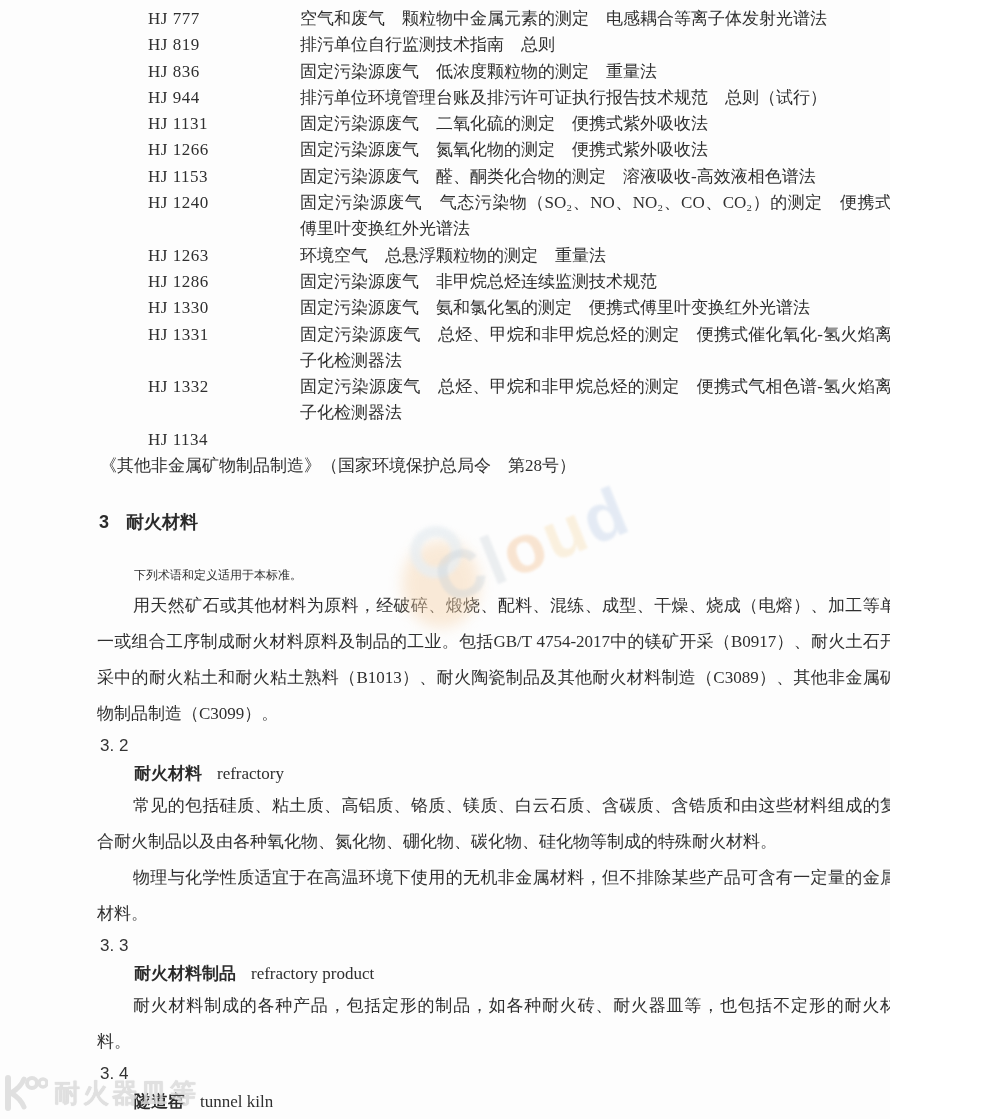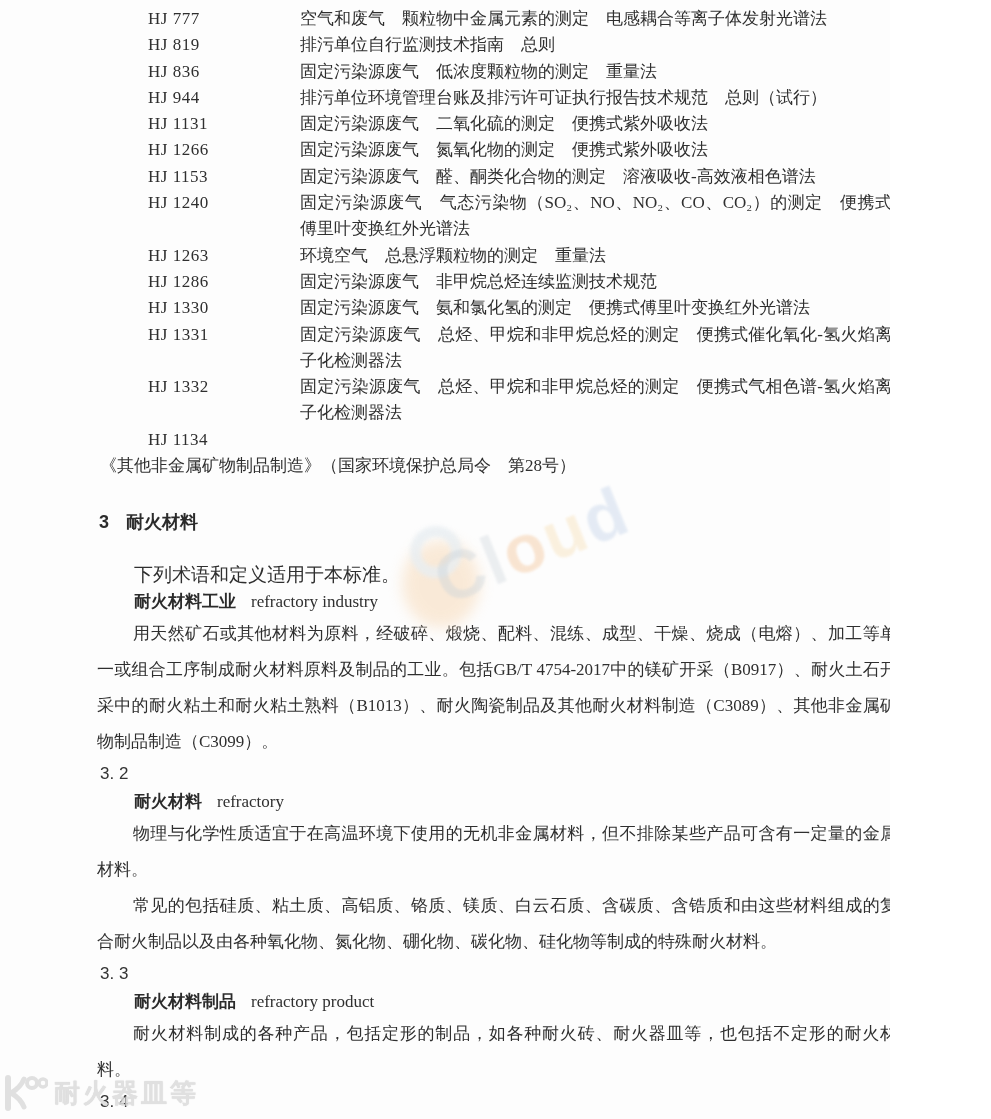--- a/index.html
+++ b/index.html
@@ -20,21 +20,21 @@
   .std-title { flex:none; width:592px; text-align:justify; }
   
   .reg-line { padding-left:100px; font-size:17px; line-height:26.3px; }
   
   .sec-heading {
     margin:30px 0 0 99px;
     font-family:"Liberation Sans","DejaVu Sans",sans-serif;
     font-size:18px; font-weight:bold; line-height:26px; color:#2b2b2b;
   }
   .sec-heading .sec-num { margin-right:17px; }
-  .sec-intro { margin-top:27px; padding-left:134px; font-size:19px; line-height:26px; }
+  .sec-intro { margin-top:27px; padding-left:134px; font-size:12px; line-height:26px; }
   .term-num {
     padding-left:100px; font-size:17px; line-height:28px;
     font-family:"Liberation Sans","DejaVu Sans",sans-serif; color:#333;
   }
   .term-line { padding-left:134px; line-height:28px; }
   .term-zh {
     font-family:"Liberation Sans","DejaVu Sans",sans-serif;
     font-weight:bold; font-size:17px; color:#2b2b2b;
   }
   .term-en { font-size:17px; margin-left:15px; }
@@ -151,31 +151,28 @@
   </div>
 
   <p class="reg-line">《其他非金属矿物制品制造》（国家环境保护总局令　第28号）</p>
 
   <h3 class="sec-heading">
     <span class="sec-num">3</span><span>耐火材料</span>
   </h3>
 
   <p class="sec-intro">下列术语和定义适用于本标准。</p>
 
-  <div class="term-line">
-    <span class="term-zh">耐火材料工业</span><span class="term-en">refractory industry</span>
-  </div>
   <p class="term-para">用天然矿石或其他材料为原料，经破碎、煅烧、配料、混练、成型、干燥、烧成（电熔）、加工等单一或组合工序制成耐火材料原料及制品的工业。包括GB/T 4754-2017中的镁矿开采（B0917）、耐火土石开采中的耐火粘土和耐火粘土熟料（B1013）、耐火陶瓷制品及其他耐火材料制造（C3089）、其他非金属矿物制品制造（C3099）。</p>
 
   <div class="term-num">3. 2</div>
   <div class="term-line">
     <span class="term-zh">耐火材料</span><span class="term-en">refractory</span>
   </div>
+  <p class="term-para">常见的包括硅质、粘土质、高铝质、铬质、镁质、白云石质、含碳质、含锆质和由这些材料组成的复合耐火制品以及由各种氧化物、氮化物、硼化物、碳化物、硅化物等制成的特殊耐火材料。</p>
   <p class="term-para">物理与化学性质适宜于在高温环境下使用的无机非金属材料，但不排除某些产品可含有一定量的金属材料。</p>
-  <p class="term-para">常见的包括硅质、粘土质、高铝质、铬质、镁质、白云石质、含碳质、含锆质和由这些材料组成的复合耐火制品以及由各种氧化物、氮化物、硼化物、碳化物、硅化物等制成的特殊耐火材料。</p>
 
   <div class="term-num">3. 3</div>
   <div class="term-line">
     <span class="term-zh">耐火材料制品</span><span class="term-en">refractory product</span>
   </div>
   <p class="term-para">耐火材料制成的各种产品，包括定形的制品，如各种耐火砖、耐火器皿等，也包括不定形的耐火材料。</p>
 
   <div class="term-num">3. 4</div>
   <div class="term-line">
     <span class="term-zh">隧道窑</span><span class="term-en">tunnel kiln</span>

